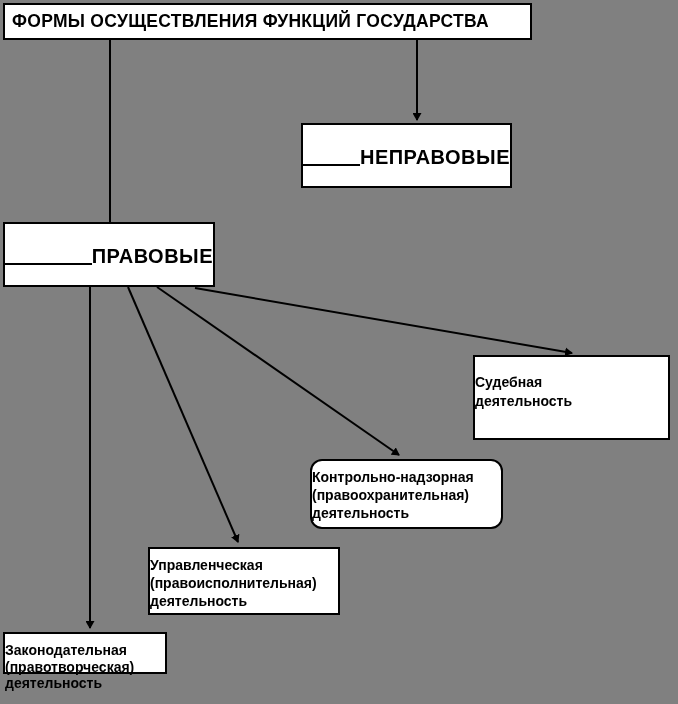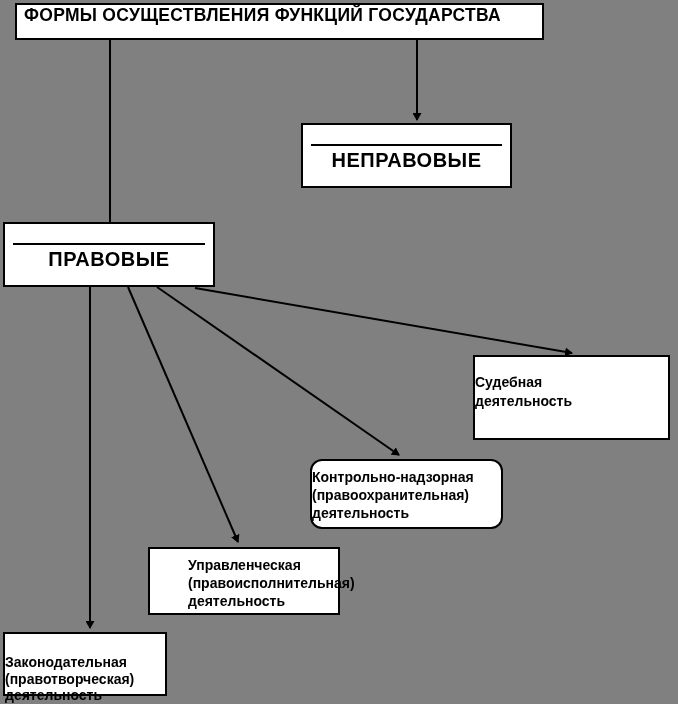--- a/index.html
+++ b/index.html
@@ -26,30 +26,28 @@
     position: absolute;
     background: #ffffff;
     border: 2px solid #000;
     box-sizing: border-box;
     font-weight: bold;
     z-index: 2;
   }
   .title-box {
     left: 3px; top: 3px; width: 529px; height: 37px;
     display: flex;
-    align-items: flex-start;
+    align-items: center;
     padding-left: 7px;
     font-size: 17.5px;
     letter-spacing: 0.3px;
     white-space: nowrap;
-    margin-left: 12px;
   }
   .cat-box {
     display: flex;
-    flex-direction: column;
     align-items: center;
   }
   .cat-box .blank-underline {
     width: calc(100% - 16px);
     height: 0;
     border-top: 2px solid #000;
     margin-top: 19px;
   }
   .cat-label {
     font-size: 20px;
@@ -60,22 +58,22 @@
   }
   #box-nonlegal { left: 301px; top: 123px; width: 211px; height: 65px; }
   #box-legal    { left: 3px;   top: 222px; width: 212px; height: 65px; }
   .leaf {
     font-size: 14px;
     line-height: 18px;
     white-space: pre-line;
   }
   #box-judicial    { left: 473px; top: 355px; width: 197px; height: 85px; padding-top: 16px; line-height: 19px; }
   #box-control     { left: 310px; top: 459px; width: 193px; height: 70px; padding-top: 7px; border-radius: 12px; }
-  #box-managerial  { left: 148px; top: 547px; width: 192px; height: 68px; padding-top: 7px; padding-left: 38px; }
-  #box-legislative { left: 3px;   top: 632px; width: 164px; height: 64px; padding-top: 20px; line-height: 16.5px; }
+  #box-managerial  { left: 148px; top: 547px; width: 192px; height: 68px; padding-top: 7px; }
+  #box-legislative { left: 3px;   top: 632px; width: 164px; height: 42px; padding-top: 8px; line-height: 16.5px; }
 </style>
 </head>
 <body>
 
 <div class="canvas">
 
   <svg class="connectors" width="678" height="704" viewBox="0 0 678 704">
     <defs>
       <marker id="arrowhead" markerUnits="userSpaceOnUse" markerWidth="9" markerHeight="9" refX="7" refY="4.5" orient="auto">
         <path d="M0,0 L8,4.5 L0,9 Z" fill="#000"></path>

